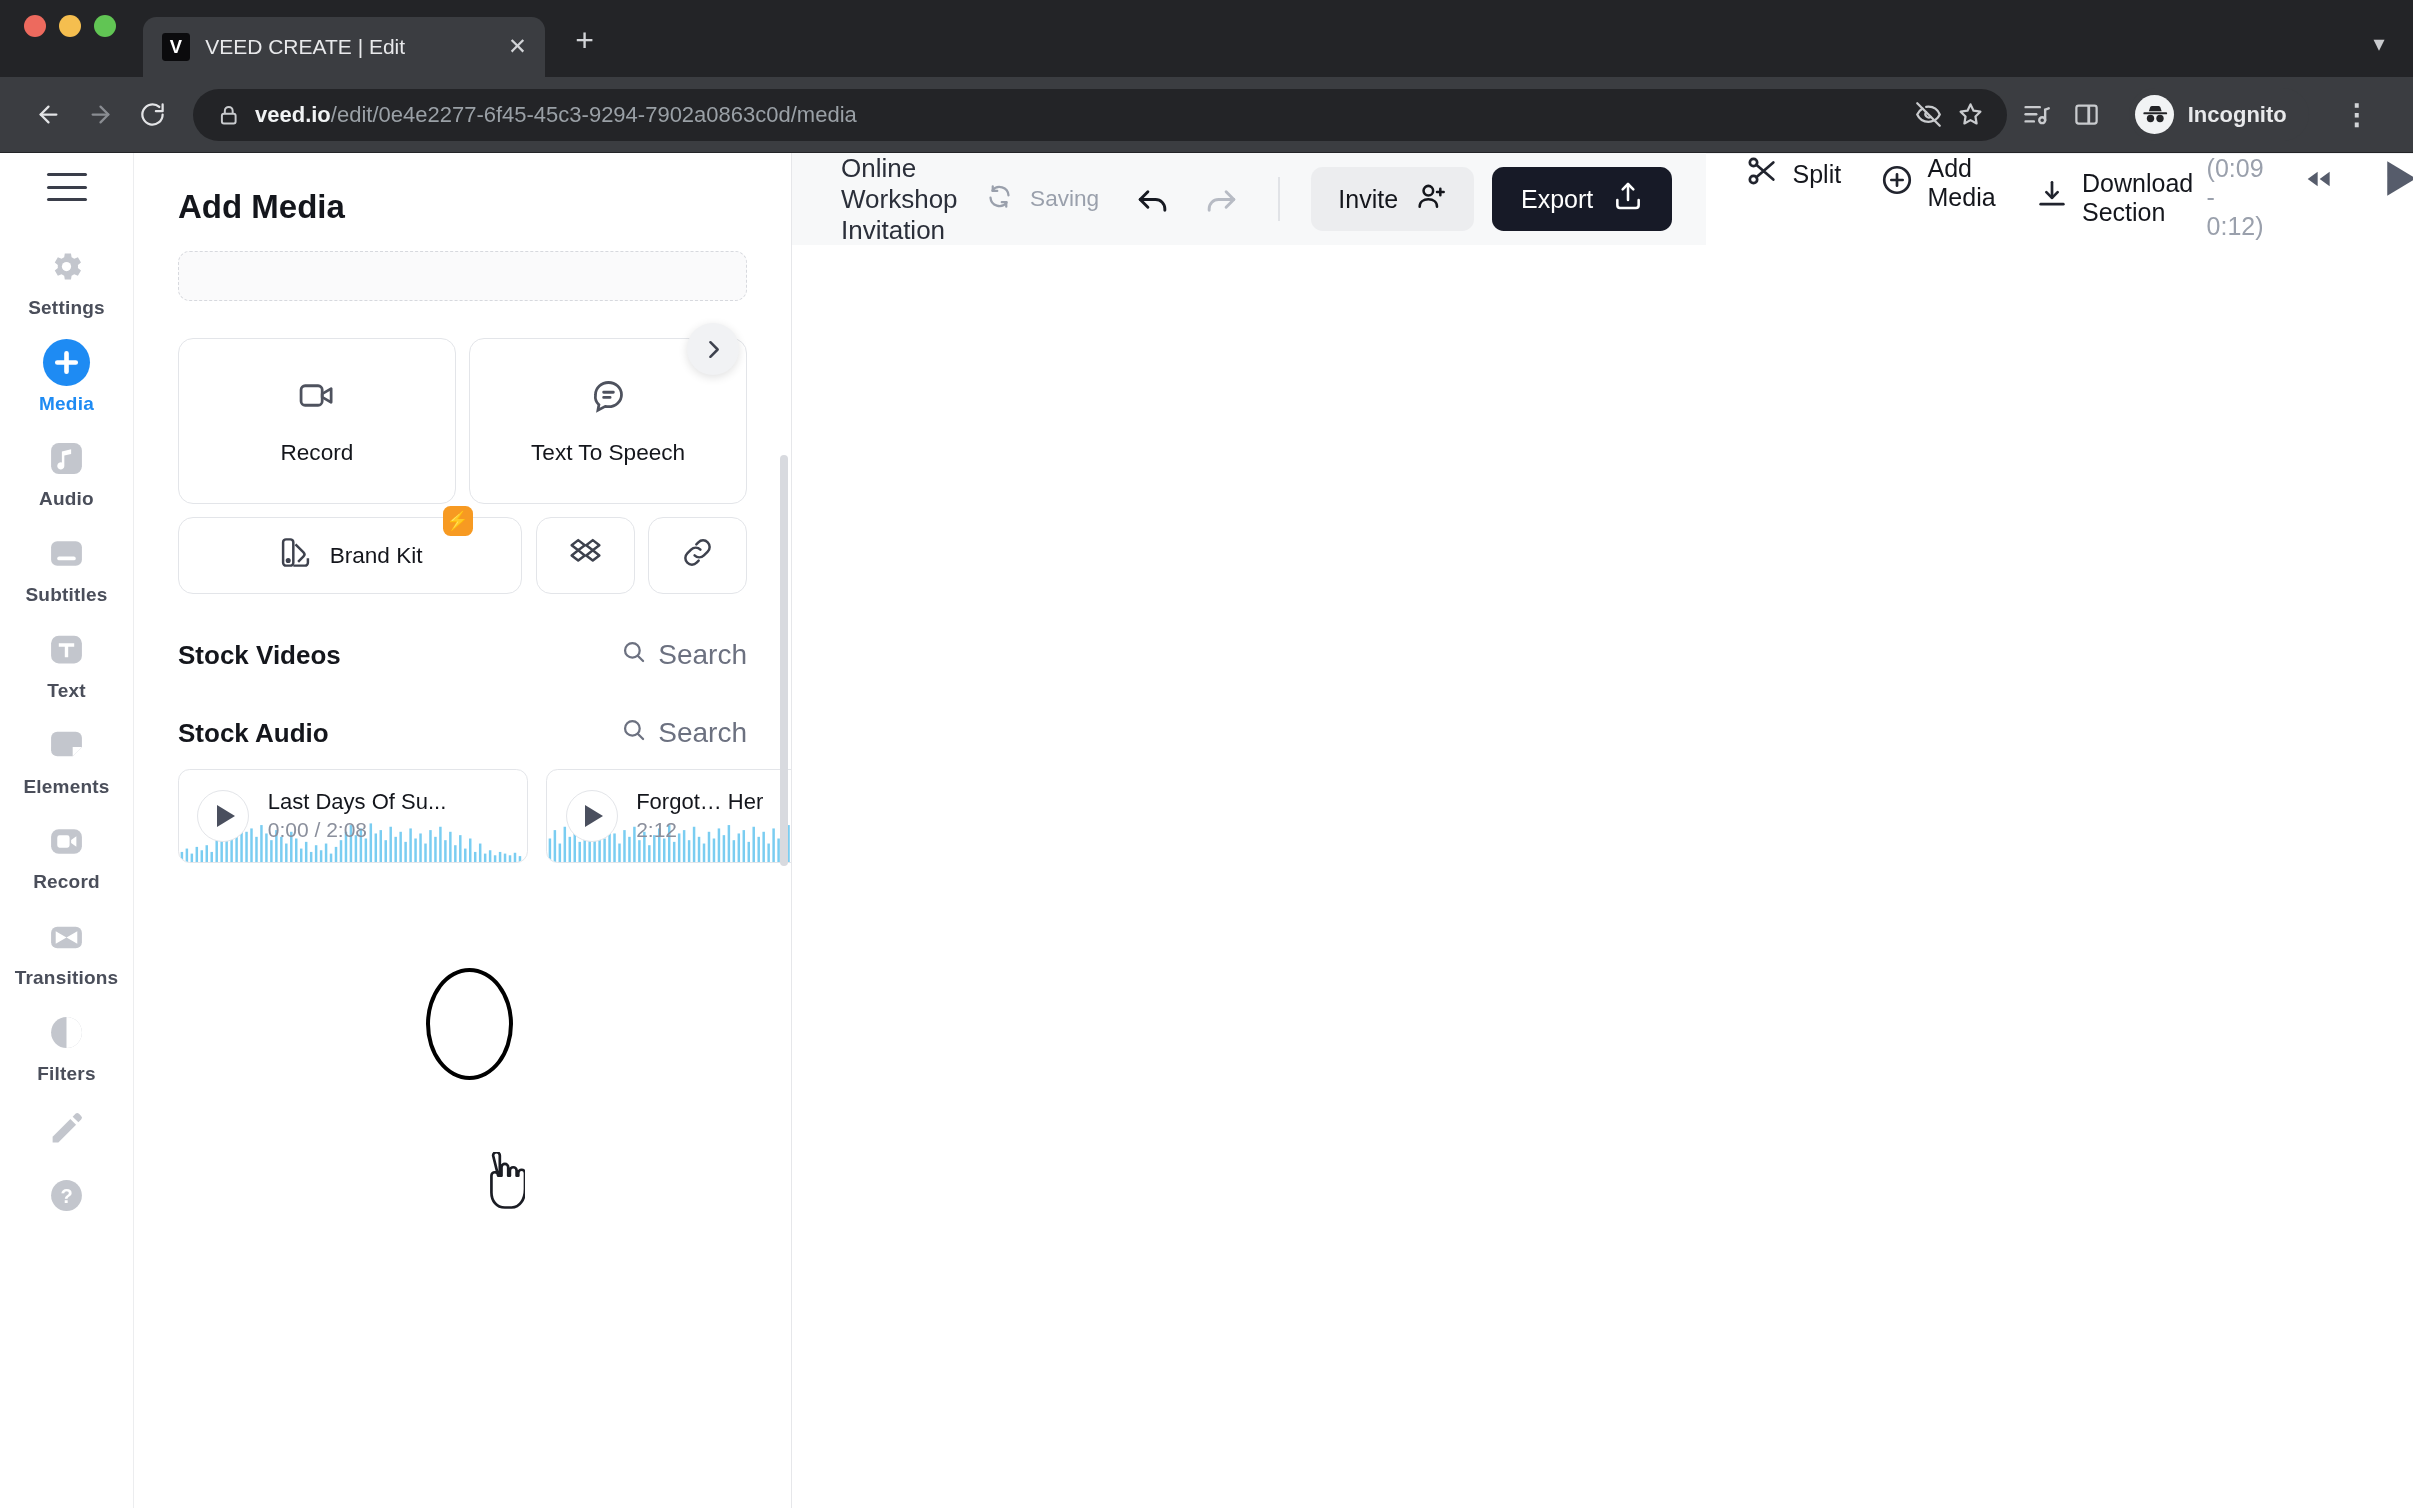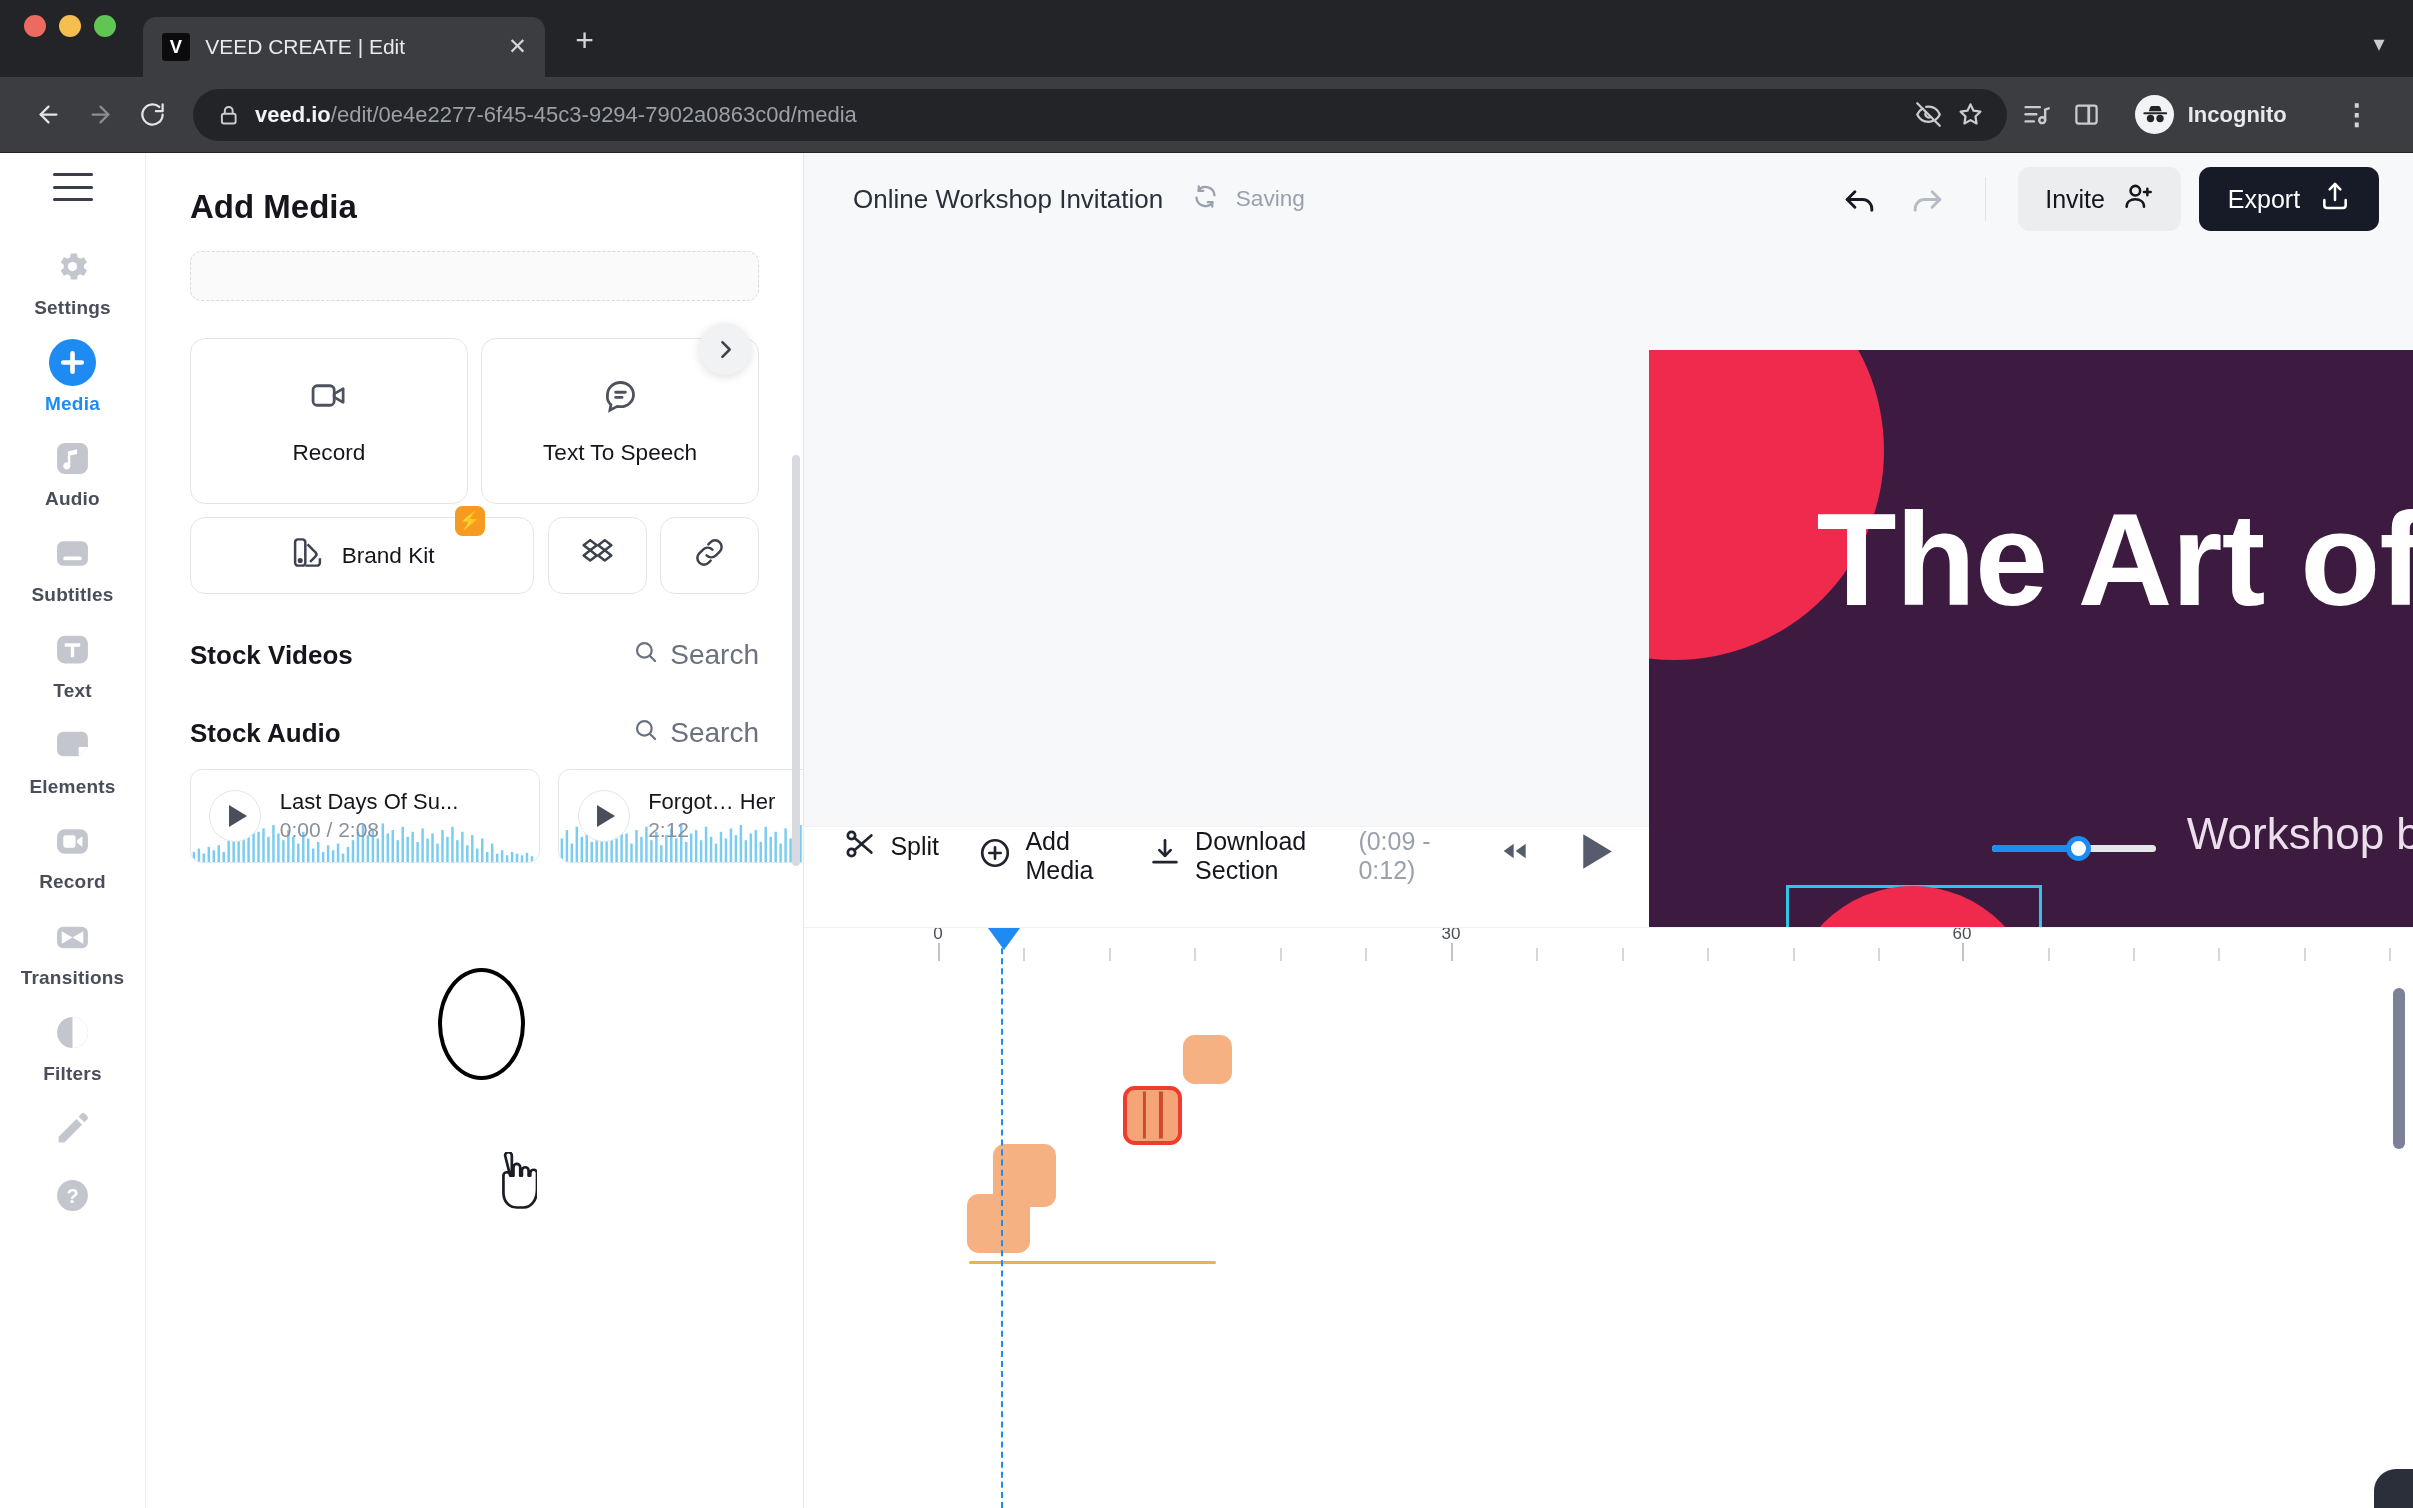--- a/index.html
+++ b/index.html
@@ -60,21 +60,21 @@
   .profile-av { width: 39px; height: 39px; border-radius: 50%; background: #F1F3F4;
                 display:flex; align-items:center; justify-content:center; }
   .profile-name { color: #E8E9EB; font-size: 22px; }
   .kebab { color: #D2D4D7; font-size: 28.5px; padding: 0 11.7px; cursor: pointer; letter-spacing:0; line-height:0.6;}
 
   
   .app { position: absolute; top: 153px; left: 0; right: 0; bottom: 0; background: #FFFFFF; display: flex; }
 
   
   .rail {
-    width: 146px; background: #FFFFFF; border-right: 0.8px solid #ECEDEF;
+    width: 134px; background: #FFFFFF; border-right: 0.8px solid #ECEDEF;
     display: flex; flex-direction: column; align-items: center; padding-top: 20px;
     flex-shrink: 0;
   }
   .hamburger { width: 40px; height: 28.5px; display:flex; flex-direction:column; justify-content:space-between; margin-bottom: 30px; cursor:pointer;}
   .hamburger i { display:block; height: 3.4px; background: #3A3E4A; border-radius: 1.7px; }
   .rail-item { width: 117px; padding: 11.7px 0 8.4px; display: flex; flex-direction: column;
                align-items: center; gap: 6.7px; cursor: pointer; }
   .rail-ico { width: 47px; height: 47px; border-radius: 11.7px; display:flex; align-items:center; justify-content:center;
               color: #C3C6CD; }
   .rail-ico svg { width: 37px; height: 37px; }
@@ -158,21 +158,21 @@
   }
 
   
   .cursor-ring {
     position: absolute; width: 87px; height: 112px; border: 4.2px solid #000;
     border-radius: 50%; z-index: 40; pointer-events: none;
   }
   .cursor-hand { position:absolute; z-index:41; pointer-events:none; }
 
   
-  .editor { flex: 1; display: flex; flex-direction: column; min-width: 0; background: #FFFFFF;}
+  .editor { flex: 1; display: flex; flex-direction: row; min-width: 0; background: #FFFFFF;}
   .ed-top { height: 92px; background: #F7F8F9; display: flex; align-items: center; padding: 0 34px 0 49px; gap: 28.5px; }
   .proj-name { font-size: 26px; color: #2B2F3A; cursor: text;}
   .saving { display: flex; align-items: center; gap: 17px; color: #9AA0AC; font-size: 22.6px; }
   .saving svg { width: 27px; height: 27px; }
   .ed-top-right { margin-left: auto; display: flex; align-items: center; gap: 18.4px; }
   .icobtn { width: 50px; height: 50px; display: flex; align-items: center; justify-content: center; cursor: pointer; color: #171A22;}
   .icobtn.dim { color: #B7BBC4; }
   .icobtn svg { width: 37px; height: 37px; }
   .vdiv { width: 1.7px; height: 44px; background: #E1E3E7; margin: 0 13.4px; }
   .btn-invite {

